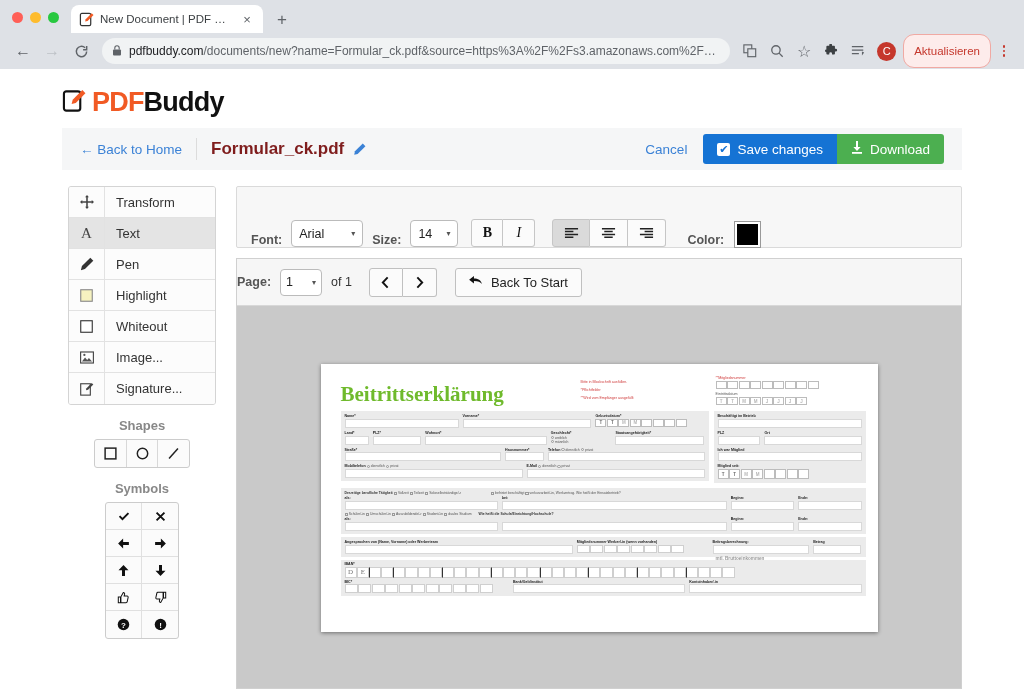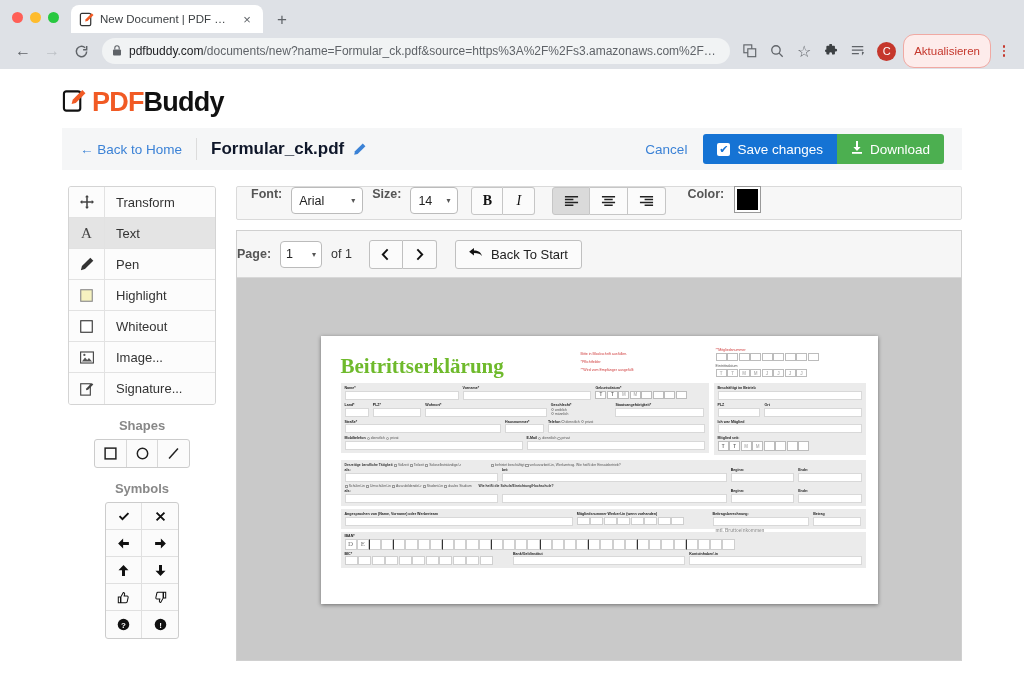--- a/index.html
+++ b/index.html
@@ -91,21 +91,21 @@
   .logo-text { font-size: 27px; font-weight: bold; letter-spacing: -0.8px; }
   .logo-pdf { color: #f15a24; }
   .logo-buddy { color: #111; }
 
   .filebar {
     margin: 0 62px; background: #f5f6f7; height: 42px;
     display: flex; align-items: center; padding: 0 18px;
   }
   .back-home { color: #3b82d6; font-size: 13.5px; }
   .fb-div { width: 1px; height: 22px; background: #dcdcdc; margin: 0 14px; }
-  .fname { font-size: 17px; font-weight: bold; color: #0f172a; }
+  .fname { font-size: 17px; font-weight: bold; color: #7f1d1d; }
   .fname-edit { color: #3b82d6; margin-left: 9px; font-size: 13px; display: inline-flex; }
   .fb-right { margin-left: auto; display: flex; align-items: center; gap: 0; }
   .cancel-link { color: #3b82d6; font-size: 13.5px; margin-right: 16px; }
   .btn-save {
     background: #1573d4; color: #fff; font-size: 13.5px; height: 30px;
     display: flex; align-items: center; gap: 7px; padding: 0 14px;
     border-radius: 3px 0 0 3px;
   }
   .btn-dl {
     background: #4caf50; color: #fff; font-size: 13.5px; height: 30px;
@@ -163,22 +163,22 @@
     height: 27px; display: flex; align-items: center; justify-content: center;
     border-right: 1px solid #e0e0e0; border-bottom: 1px solid #e0e0e0;
     font-size: 13px; color: #222;
   }
   .sym:nth-child(2n) { border-right: none; }
   .sym:nth-last-child(-n+2) { border-bottom: none; }
 
   
   .maincol { flex: 1; min-width: 0; }
   .fonttool {
-    border: 1px solid #dadada; background: #f7f7f7; height: 34px;
-    display: flex; align-items: flex-start; padding: 0 14px; gap: 9px;
+    border: 1px solid #dadada; background: #f7f7f7; height: 62px;
+    display: flex; align-items: flex-end; padding: 0 14px; gap: 9px;
     border-radius: 2px;
   }
   .ft-label { font-size: 12.5px; color: #555; font-weight: bold; }
   .ft-select {
     height: 27px; border: 1px solid #bbb; border-radius: 4px; background: #fff;
     display: flex; align-items: center; padding: 0 7px; gap: 10px;
     font-size: 12.5px; color: #222;
   }
   .ft-select.w-font { width: 72px; justify-content: space-between; }
   .ft-select.w-size { width: 48px; justify-content: space-between; }

